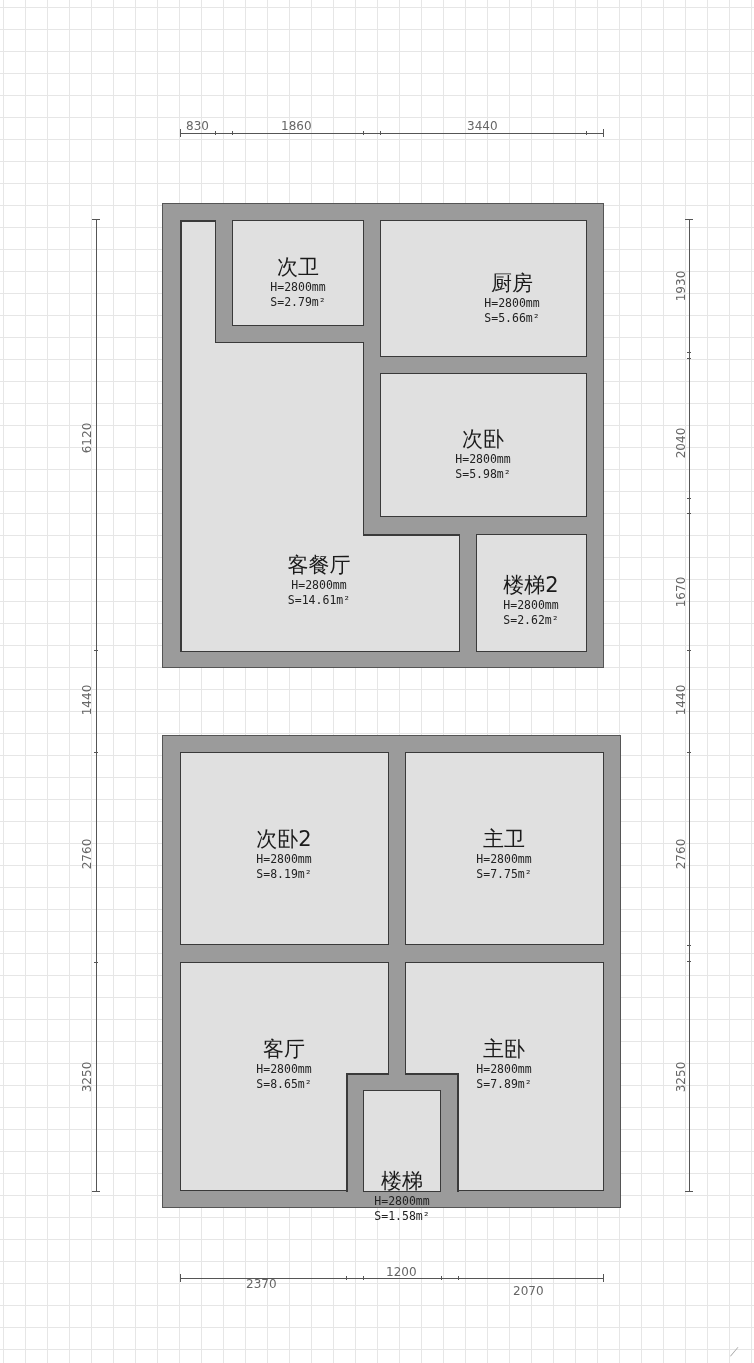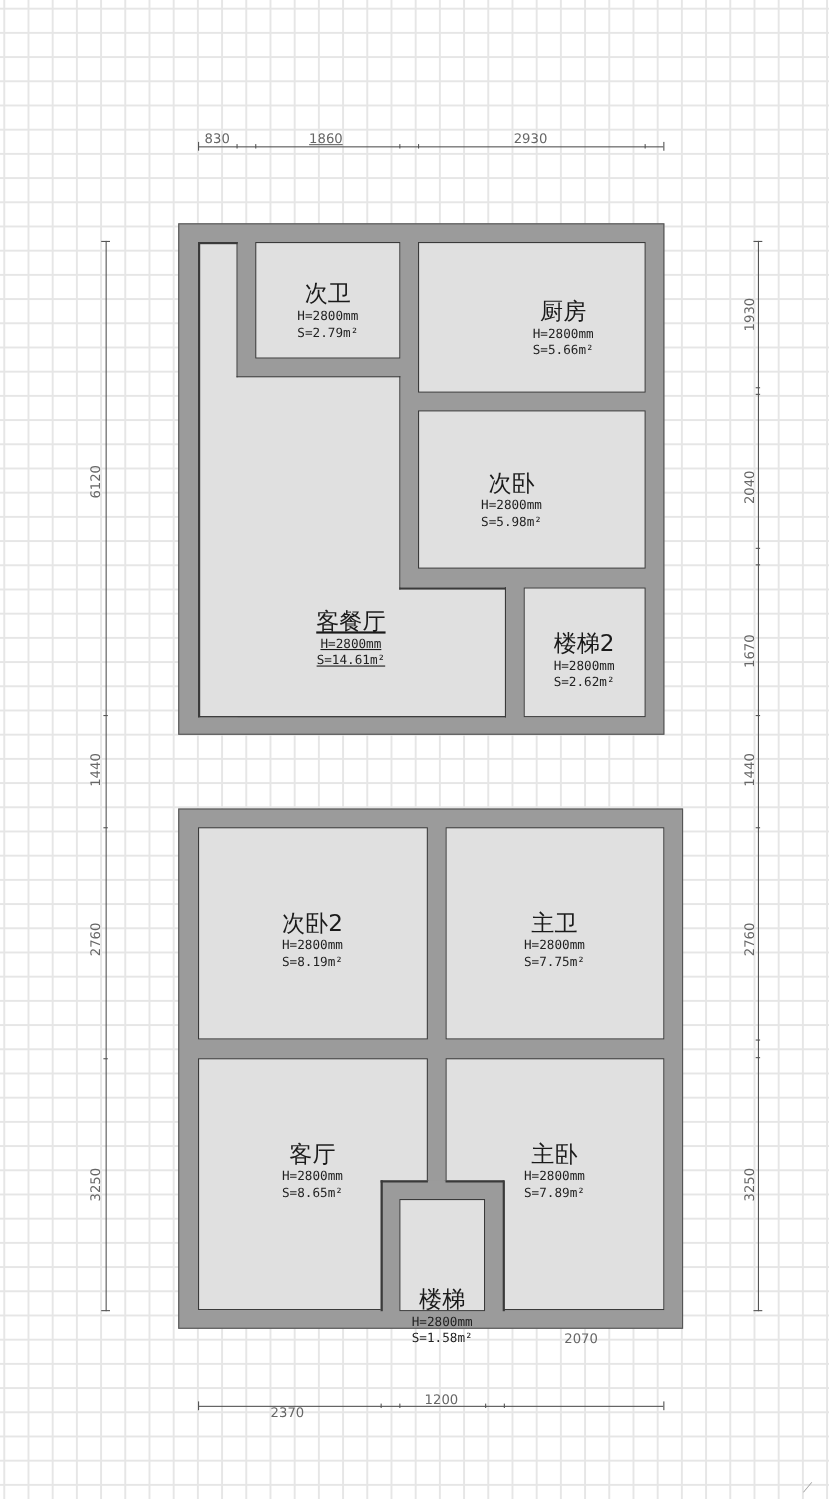--- a/index.html
+++ b/index.html
@@ -33,22 +33,22 @@
 <div>
   <div class="dim-h" style="left:180px; top:133px; width:423px;"></div>
   <div class="tick-h" style="left:180px; top:129px;"></div>
   <div class="tick-h" style="left:215px; top:131px; height:4px;"></div>
   <div class="tick-h" style="left:232px; top:131px; height:4px;"></div>
   <div class="tick-h" style="left:363px; top:131px; height:4px;"></div>
   <div class="tick-h" style="left:380px; top:131px; height:4px;"></div>
   <div class="tick-h" style="left:586px; top:131px; height:4px;"></div>
   <div class="tick-h" style="left:603px; top:129px;"></div>
   <span class="dim-text" style="left:186px; top:119px;">830</span>
-  <span class="dim-text" style="left:281px; top:119px;text-decoration:underline;">1860</span>
-  <span class="dim-text" style="left:467px; top:119px;">2930</span>
+  <span class="dim-text" style="left:281px; top:119px;">1860</span>
+  <span class="dim-text" style="left:467px; top:119px;">3440</span>
 </div>
 
 <div>
   <div class="dim-v" style="left:96px; top:219px; width:1px; height:973px;"></div>
   <div class="tick-v" style="left:92px; top:219px;"></div>
   <div class="tick-v" style="left:94px; top:650px; width:4px;"></div>
   <div class="tick-v" style="left:94px; top:752px; width:4px;"></div>
   <div class="tick-v" style="left:94px; top:962px; width:4px;"></div>
   <div class="tick-v" style="left:92px; top:1191px;"></div>
   <span class="dim-text v" style="left:72px; top:431px;">6120</span>
@@ -104,26 +104,26 @@
   <div class="label" style="left:298px; top:254px;">
     <span class="name">次卫</span>
     <span class="meta">H=2800mm</span>
     <span class="meta">S=2.79m²</span>
   </div>
   <div class="label" style="left:512px; top:270px;">
     <span class="name">厨房</span>
     <span class="meta">H=2800mm</span>
     <span class="meta">S=5.66m²</span>
   </div>
-  <div class="label" style="left:465px; top:426px;">
+  <div class="label" style="left:483px; top:426px;">
     <span class="name">次卧</span>
     <span class="meta">H=2800mm</span>
     <span class="meta">S=5.98m²</span>
   </div>
-  <div class="label" style="left:319px; top:552px;text-decoration:underline;">
+  <div class="label" style="left:319px; top:552px;">
     <span class="name">客餐厅</span>
     <span class="meta">H=2800mm</span>
     <span class="meta">S=14.61m²</span>
   </div>
   <div class="label" style="left:531px; top:572px;">
     <span class="name">楼梯2</span>
     <span class="meta">H=2800mm</span>
     <span class="meta">S=2.62m²</span>
   </div>
 </div>
@@ -180,16 +180,16 @@
 <div>
   <div class="dim-h" style="left:180px; top:1278px; width:423px;"></div>
   <div class="tick-h" style="left:180px; top:1274px;"></div>
   <div class="tick-h" style="left:346px; top:1276px; height:4px;"></div>
   <div class="tick-h" style="left:363px; top:1276px; height:4px;"></div>
   <div class="tick-h" style="left:441px; top:1276px; height:4px;"></div>
   <div class="tick-h" style="left:458px; top:1276px; height:4px;"></div>
   <div class="tick-h" style="left:603px; top:1274px;"></div>
   <span class="dim-text" style="left:246px; top:1265px;margin-top:12px;">2370</span>
   <span class="dim-text" style="left:386px; top:1265px;">1200</span>
-  <span class="dim-text" style="left:513px; top:1210px;">2070</span>
+  <span class="dim-text" style="left:513px; top:1284px;">2070</span>
 </div>
 
 <div class="scroll-hint" style="left:730px; top:1345px;">⟋</div>
 
 </body></html>

